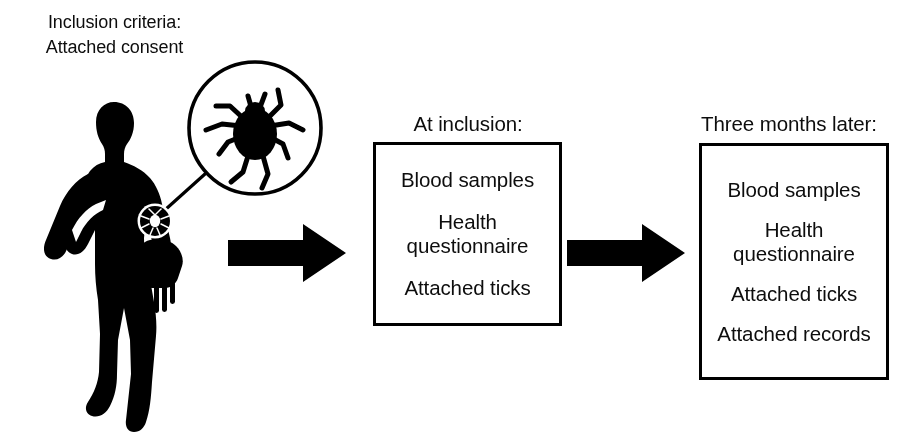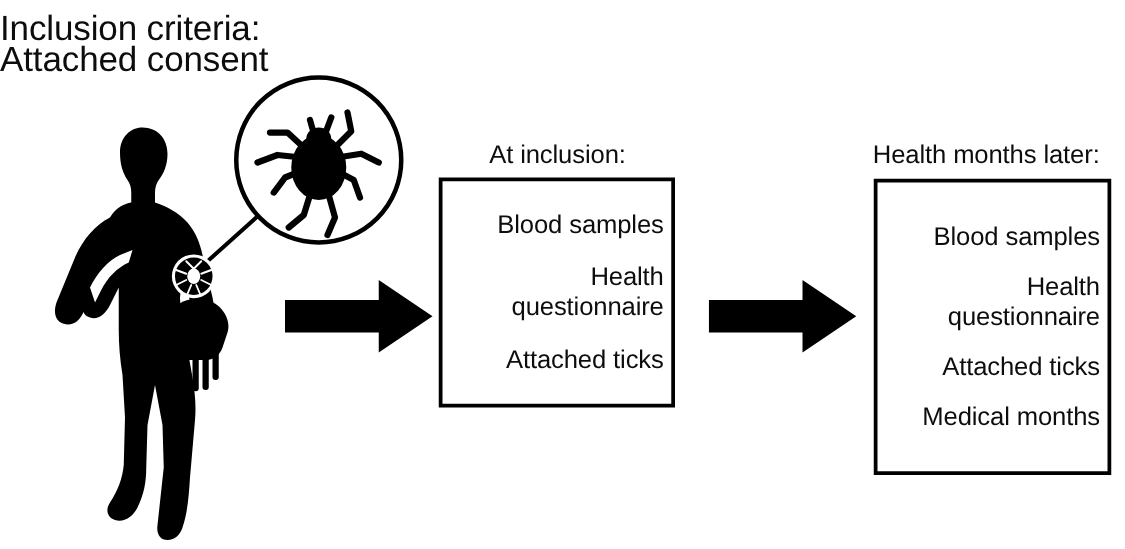--- a/index.html
+++ b/index.html
@@ -20,24 +20,25 @@
   }
 
   
   #inclusion-criteria {
     position: absolute;
     left: 0px;
     top: 10px;
     width: 205px;
     text-align: center;
     color: #0d0d0d;
-    font-size: 28px;
+    font-size: 18px;
     line-height: 25px;
     letter-spacing: -0.1px;
     white-space: nowrap;
+    padding-left: 12px;
   }
 
   
   #figure-art {
     position: absolute;
     left: 0px;
     top: 52px;
     width: 340px;
     height: 380px;
   }
@@ -71,28 +72,28 @@
     box-sizing: border-box;
     display: flex;
     flex-direction: column;
     justify-content: center;
     align-items: center;
   }
   .stage-item {
     color: #0d0d0d;
     font-size: 20.5px;
     line-height: 24px;
-    text-align: right;
+    text-align: center;
     letter-spacing: -0.1px;
     width: 100%;
     white-space: pre-line;
   }
 
   
-  #stage-inclusion { left: 336px; top: 112px; width: 220px; }
+  #stage-inclusion { left: 358px; top: 112px; width: 220px; }
   #stage-inclusion .stage-heading { width: 220px; margin-bottom: 6px; }
   #stage-inclusion .stage-box {
     width: 189px;
     height: 184px;
     margin-left: 15px;
     padding: 8px 6px;
   }
   #stage-inclusion .stage-item { margin: 9px 0; }
 
   
@@ -264,23 +265,23 @@
     </div>
   </div>
 
   <div id="arrow-2" class="flow-arrow">
     <svg width="120" height="62" viewBox="0 0 120 62" xmlns="http://www.w3.org/2000/svg">
       <polygon fill="#000000" points="0,18 75,18 75,2 118,31 75,60 75,44 0,44"></polygon>
     </svg>
   </div>
 
   <div class="stage" id="stage-followup">
-    <div class="stage-heading">Health months later:</div>
+    <div class="stage-heading">Three months later:</div>
     <div class="stage-box">
       <div class="stage-item">Blood samples</div>
       <div class="stage-item">Health
 questionnaire</div>
       <div class="stage-item">Attached ticks</div>
-      <div class="stage-item">Medical months</div>
+      <div class="stage-item">Attached records</div>
     </div>
   </div>
 
 </div>
 
 </body></html>

